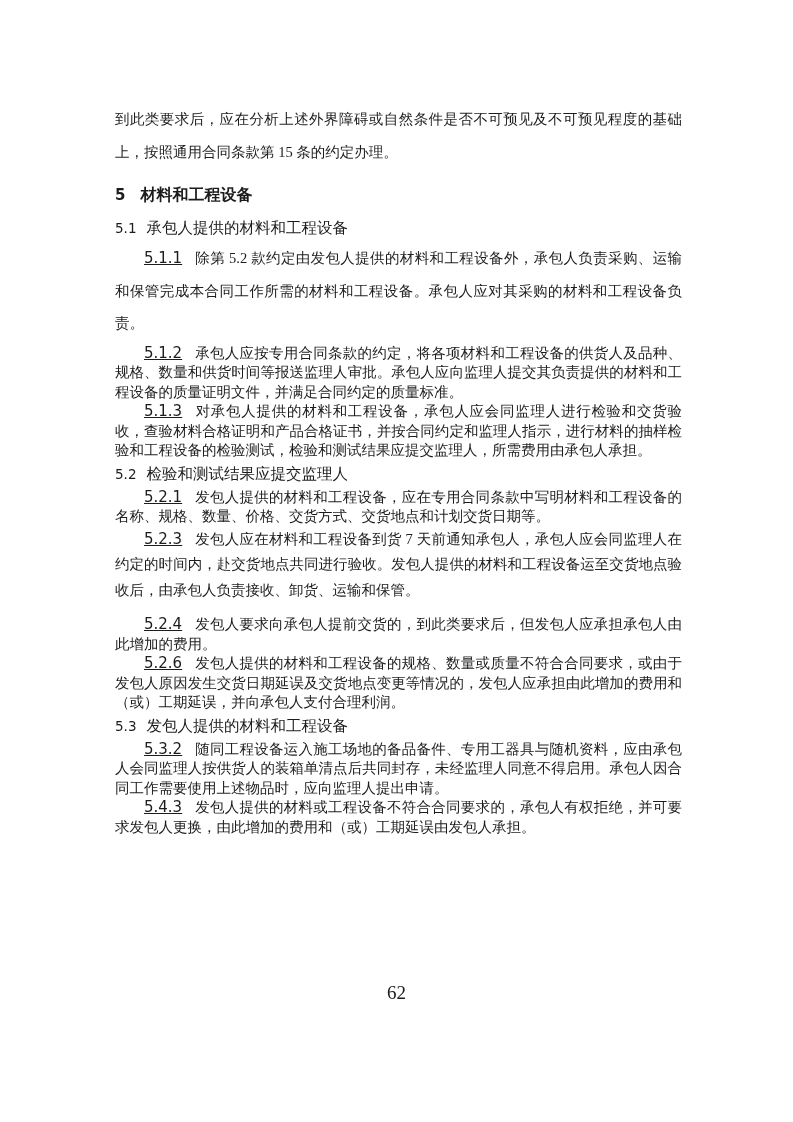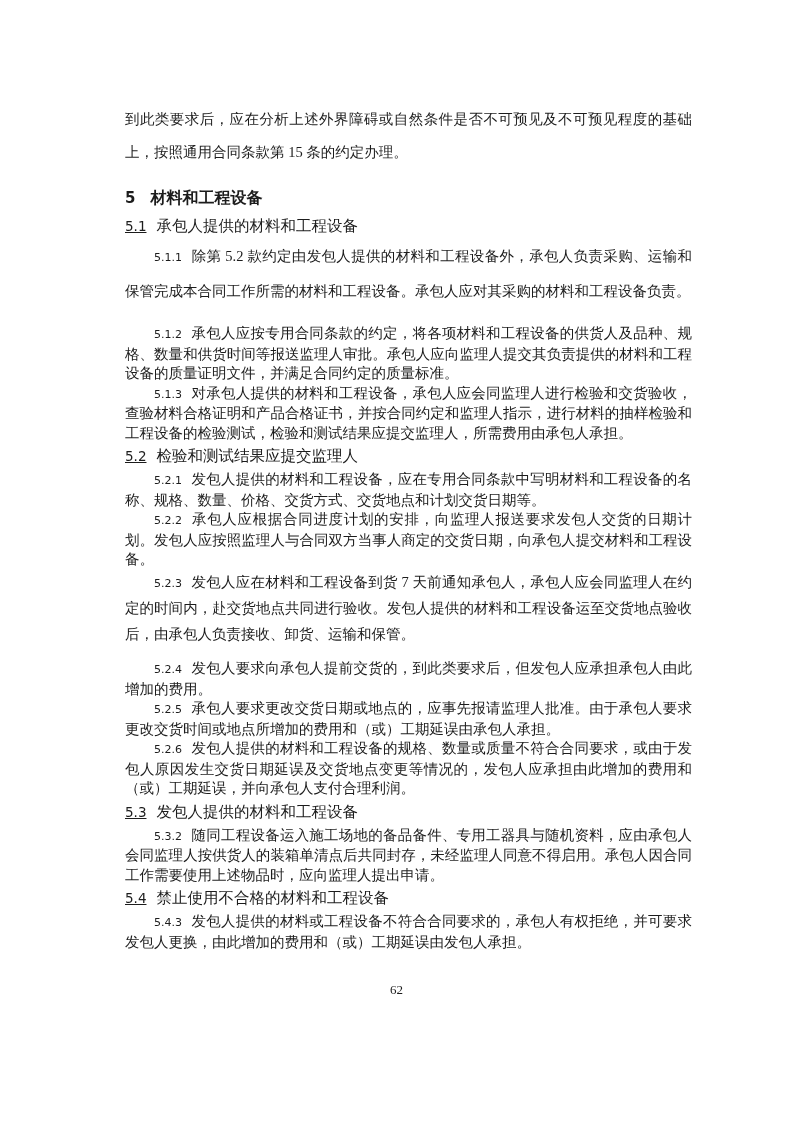--- a/index.html
+++ b/index.html
@@ -10,66 +10,67 @@
   body {
     width: 793px;
     height: 1122px;
     position: relative;
     font-family: "Liberation Serif", "DejaVu Serif", serif;
     color: #1c1c1c;
     overflow: hidden;
   }
   .page-content {
     position: absolute;
-    left: 125px;
+    left: 115px;
     top: 103px;
     width: 567px;
   }
   p {
     margin: 0;
     font-size: 14.5px;
     line-height: 19.5px;
     text-align: justify;
   }
   p.wide { line-height: 32.5px; }
   p.mid  { line-height: 25.5px; }
   .clause { text-indent: 2em; }
-  .gap-sm { margin-top: 17px; }
+  .gap-sm { margin-top: 4px; }
   .gap-md { margin-top: 12px; }
   .num {
     font-family: "DejaVu Sans", "Liberation Sans", sans-serif;
     font-size: 13.5px;
   }
   .cnum {
     font-family: "DejaVu Sans", "Liberation Sans", sans-serif;
-    font-size: 11px;
+    font-size: 15px;
     margin-right: 0.85em;
+    text-decoration: underline;
   }
   h2.chapter {
     font-family: "DejaVu Sans", "Liberation Sans", sans-serif;
     font-weight: bold;
     font-size: 16px;
-    margin: 20px 0 7px 0;
-    line-height: 20px;
+    margin: 12px 0 7px 0;
+    line-height: 30px;
   }
   h2.chapter .num { font-size: 15px; margin-right: 1.0em; }
   h3.section {
     font-weight: normal;
     font-size: 15.5px;
     margin: 2px 0 3px 0;
     line-height: 21px;
   }
-  h3.section .num { margin-right: 0.75em; text-decoration: underline; }
+  h3.section .num { margin-right: 0.75em; }
   .page-number {
     position: absolute;
     top: 982px;
     left: 0;
     width: 793px;
     text-align: center;
-    font-size: 13px;
+    font-size: 19px;
     font-family: "Liberation Serif", "DejaVu Serif", serif;
   }
 </style>
 </head>
 <body>
 
 <div class="page-content">
 
   <p class="wide">到此类要求后，应在分析上述外界障碍或自然条件是否不可预见及不可预见程度的基础上，按照通用合同条款第 15 条的约定办理。</p>
 
@@ -80,36 +81,33 @@
   <p class="clause wide"><span class="cnum">5.1.1</span><span>除第 5.2 款约定由发包人提供的材料和工程设备外，承包人负责采购、运输和保管完成本合同工作所需的材料和工程设备。承包人应对其采购的材料和工程设备负责。</span></p>
 
   <p class="clause gap-sm"><span class="cnum">5.1.2</span><span>承包人应按专用合同条款的约定，将各项材料和工程设备的供货人及品种、规格、数量和供货时间等报送监理人审批。承包人应向监理人提交其负责提供的材料和工程设备的质量证明文件，并满足合同约定的质量标准。</span></p>
 
   <p class="clause"><span class="cnum">5.1.3</span><span>对承包人提供的材料和工程设备，承包人应会同监理人进行检验和交货验收，查验材料合格证明和产品合格证书，并按合同约定和监理人指示，进行材料的抽样检验和工程设备的检验测试，检验和测试结果应提交监理人，所需费用由承包人承担。</span></p>
 
   <h3 class="section"><span class="num">5.2</span><span>检验和测试结果应提交监理人</span></h3>
 
   <p class="clause"><span class="cnum">5.2.1</span><span>发包人提供的材料和工程设备，应在专用合同条款中写明材料和工程设备的名称、规格、数量、价格、交货方式、交货地点和计划交货日期等。</span></p>
 
-  <p class="clause"><span class="cnum">5.2.2</span><span>承包人应根据合同进度计划的安排，向监理人报送要求发包人交货的日期计划。发包人应按照监理人与合同双方当事人商定的交货日期，向承包人提交材料和工程设备。</span></p>
 
   <p class="clause mid"><span class="cnum">5.2.3</span><span>发包人应在材料和工程设备到货 7 天前通知承包人，承包人应会同监理人在约定的时间内，赴交货地点共同进行验收。发包人提供的材料和工程设备运至交货地点验收后，由承包人负责接收、卸货、运输和保管。</span></p>
 
   <p class="clause gap-md"><span class="cnum">5.2.4</span><span>发包人要求向承包人提前交货的，到此类要求后，但发包人应承担承包人由此增加的费用。</span></p>
 
-  <p class="clause"><span class="cnum">5.2.5</span><span>承包人要求更改交货日期或地点的，应事先报请监理人批准。由于承包人要求更改交货时间或地点所增加的费用和（或）工期延误由承包人承担。</span></p>
 
   <p class="clause"><span class="cnum">5.2.6</span><span>发包人提供的材料和工程设备的规格、数量或质量不符合合同要求，或由于发包人原因发生交货日期延误及交货地点变更等情况的，发包人应承担由此增加的费用和（或）工期延误，并向承包人支付合理利润。</span></p>
 
   <h3 class="section"><span class="num">5.3</span><span>发包人提供的材料和工程设备</span></h3>
 
 
   <p class="clause"><span class="cnum">5.3.2</span><span>随同工程设备运入施工场地的备品备件、专用工器具与随机资料，应由承包人会同监理人按供货人的装箱单清点后共同封存，未经监理人同意不得启用。承包人因合同工作需要使用上述物品时，应向监理人提出申请。</span></p>
 
-  <h3 class="section"><span class="num">5.4</span><span>禁止使用不合格的材料和工程设备</span></h3>
 
 
 
   <p class="clause"><span class="cnum">5.4.3</span><span>发包人提供的材料或工程设备不符合合同要求的，承包人有权拒绝，并可要求发包人更换，由此增加的费用和（或）工期延误由发包人承担。</span></p>
 
 </div>
 
 <div class="page-number">62</div>
 
 </body></html>

